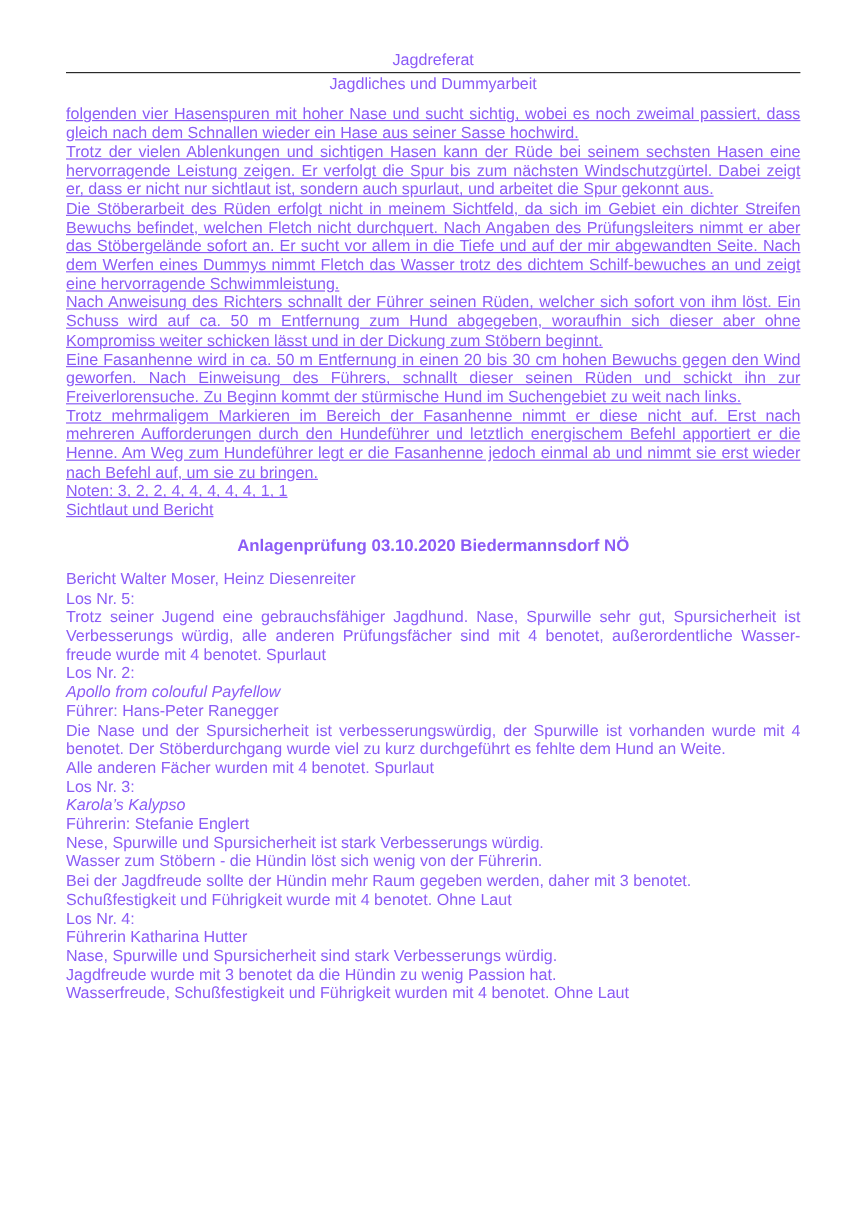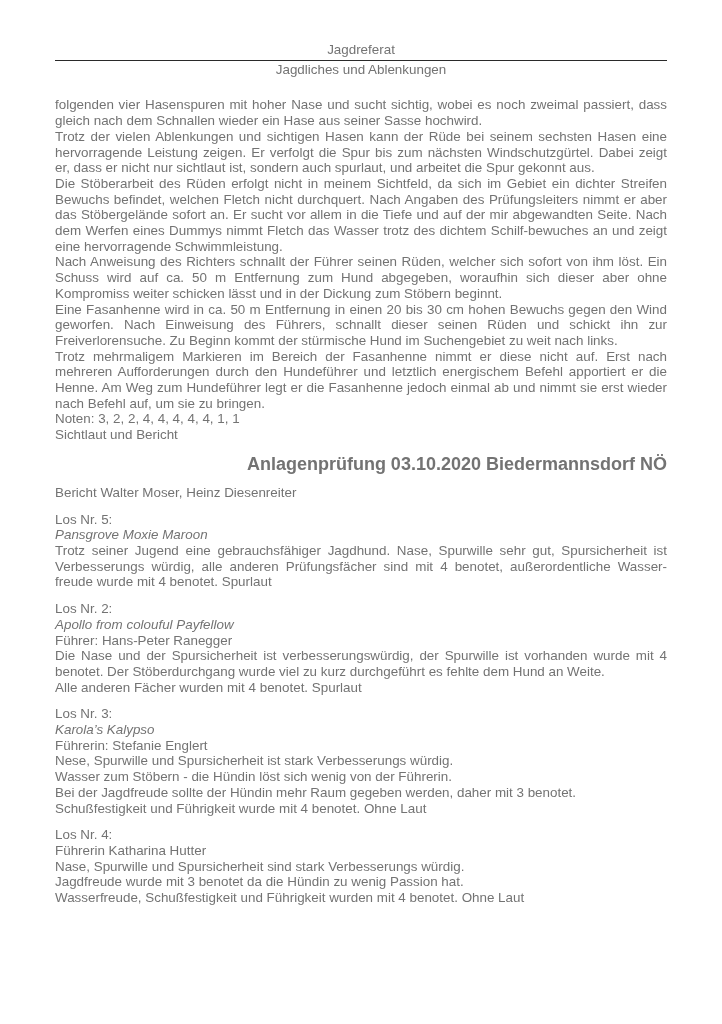--- a/index.html
+++ b/index.html
@@ -6,53 +6,54 @@
     margin: 0;
     padding: 0;
     background: #ffffff;
   }
   .page {
     position: relative;
     width: 722px;
     height: 916px;
     box-sizing: border-box;
     background: #ffffff;
-    color: #737373;
+    color: #8b5cf6;
     font-family: "Liberation Sans", sans-serif;
     font-size: 13.4px;
     line-height: 15.7px;
     padding: 42px 55px 0 55px;
     overflow: hidden;
   }
   .hdr-title, .hdr-subtitle {
     text-align: center;
   }
   .hdr-rule {
     border: none;
     border-top: 1.5px solid #2a2a2a;
     margin: 2px 0 1px 0;
   }
   .report {
-    margin-top: 20px;
+    margin-top: 10px;
+    text-decoration: underline;
   }
   .report p, .meta p {
     margin: 0;
   }
   .report p.flow {
     text-align: justify;
   }
   .section-heading {
-    font-size: 18px;
+    font-size: 14px;
     line-height: 18px;
     font-weight: bold;
-    text-align: right;
+    text-align: center;
     margin: 12px 0 12px 0;
   }
   .entry {
-    margin-top: 11px;
+    margin-top: 0;
   }
   .entry div {
     margin: 0;
   }
   .entry .desc {
     text-align: justify;
   }
   .dog-name {
     font-style: italic;
   }
@@ -64,21 +65,21 @@
   }
 </style>
 </head>
 <body>
 
 <div class="page">
 
   <header>
     <div class="hdr-title">Jagdreferat</div>
     <hr class="hdr-rule">
-    <div class="hdr-subtitle">Jagdliches und Ablenkungen</div>
+    <div class="hdr-subtitle">Jagdliches und Dummyarbeit</div>
   </header>
 
   <main>
 
     <section class="report">
       <p class="flow">folgenden vier Hasenspuren mit hoher Nase und sucht sichtig, wobei es noch zweimal passiert, dass gleich nach dem Schnallen wieder ein Hase aus seiner Sasse hochwird.</p>
       <p class="flow">Trotz der vielen Ablenkungen und sichtigen Hasen kann der Rüde bei seinem sechsten Hasen eine hervorragende Leistung zeigen. Er verfolgt die Spur bis zum nächsten Windschutzgürtel. Dabei zeigt er, dass er nicht nur sichtlaut ist, sondern auch spurlaut, und arbeitet die Spur gekonnt aus.</p>
       <p class="flow">Die Stöberarbeit des Rüden erfolgt nicht in meinem Sichtfeld, da sich im Gebiet ein dichter Streifen Bewuchs befindet, welchen Fletch nicht durchquert. Nach Angaben des Prüfungsleiters nimmt er aber das Stöbergelände sofort an. Er sucht vor allem in die Tiefe und auf der mir abgewandten Seite. Nach dem Werfen eines Dummys nimmt Fletch das Wasser trotz des dichtem Schilf-bewuches an und zeigt eine hervorragende Schwimmleistung.</p>
       <p class="flow">Nach Anweisung des Richters schnallt der Führer seinen Rüden, welcher sich sofort von ihm löst. Ein Schuss wird auf ca. 50 m Entfernung zum Hund abgegeben, woraufhin sich dieser aber ohne Kompromiss weiter schicken lässt und in der Dickung zum Stöbern beginnt.</p>
       <p class="flow">Eine Fasanhenne wird in ca. 50 m Entfernung in einen 20 bis 30 cm hohen Bewuchs gegen den Wind geworfen. Nach Einweisung des Führers, schnallt dieser seinen Rüden und schickt ihn zur Freiverlorensuche. Zu Beginn kommt der stürmische Hund im Suchengebiet zu weit nach links.</p>
@@ -88,21 +89,20 @@
     </section>
 
     <h1 class="section-heading">Anlagenprüfung 03.10.2020 Biedermannsdorf NÖ</h1>
 
     <section class="meta">
       <p>Bericht Walter Moser, Heinz Diesenreiter</p>
     </section>
 
     <section class="entry">
       <div>Los Nr. 5:</div>
-      <div class="dog-name">Pansgrove Moxie Maroon</div>
       <div class="desc">Trotz seiner Jugend eine gebrauchsfähiger Jagdhund. Nase, Spurwille sehr gut, Spursicherheit ist Verbesserungs würdig, alle anderen Prüfungsfächer sind mit 4 benotet, außerordentliche Wasser-freude wurde mit 4 benotet. Spurlaut</div>
     </section>
 
     <section class="entry">
       <div>Los Nr. 2:</div>
       <div class="dog-name">Apollo from colouful Payfellow</div>
       <div>Führer: Hans-Peter Ranegger</div>
       <div class="desc">Die Nase und der Spursicherheit ist verbesserungswürdig, der Spurwille ist vorhanden wurde mit 4 benotet. Der Stöberdurchgang wurde viel zu kurz durchgeführt es fehlte dem Hund an Weite.</div>
       <div class="desc">Alle anderen Fächer wurden mit 4 benotet. Spurlaut</div>
     </section>

